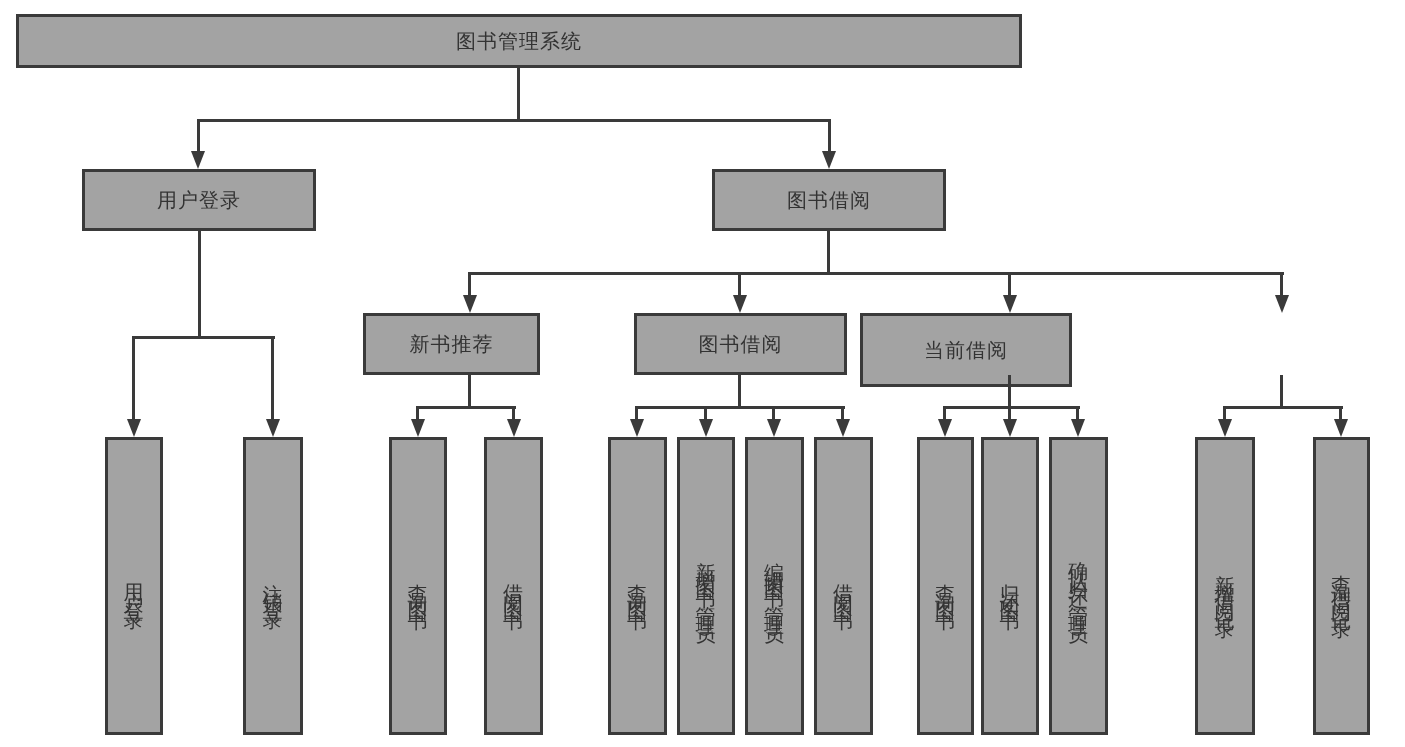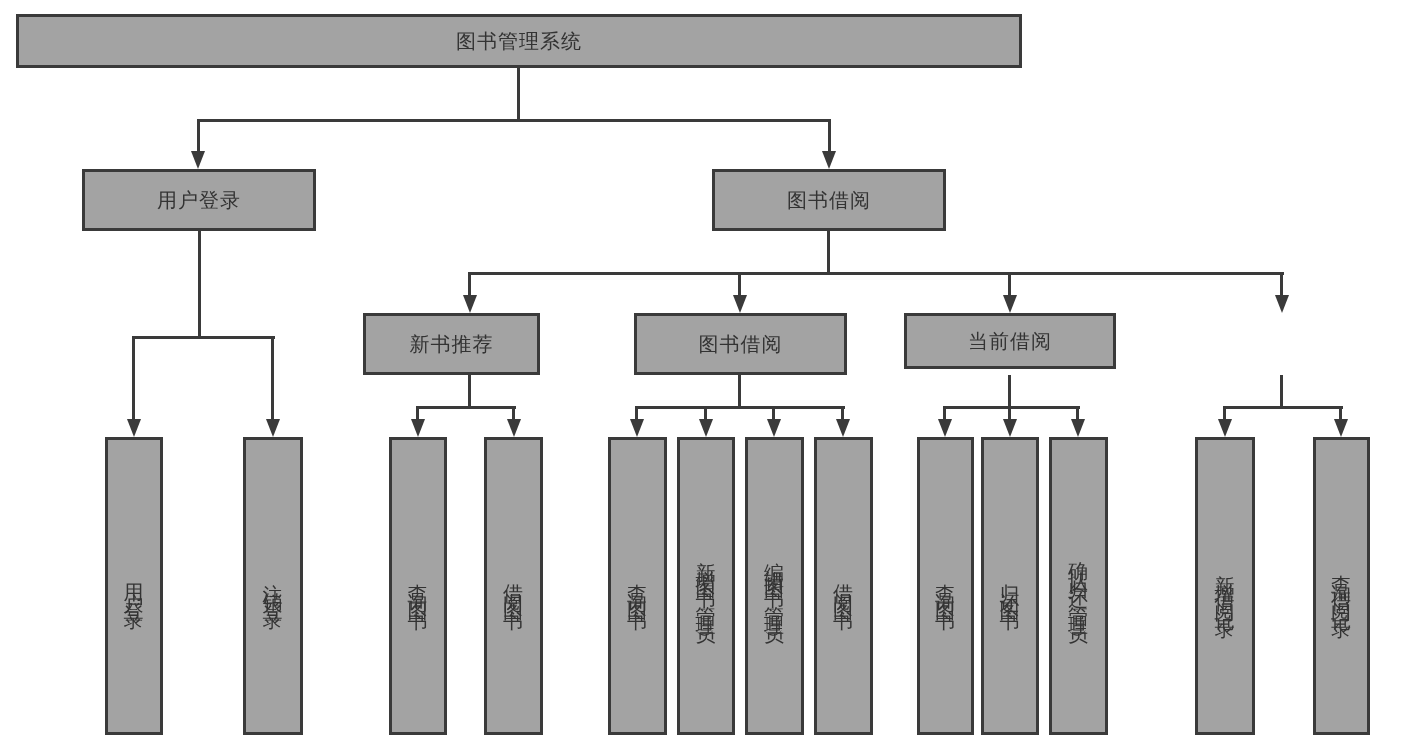--- a/index.html
+++ b/index.html
@@ -81,21 +81,21 @@
   <div class="arrow" style="left:463px;top:295px"></div>
   <div class="vline" style="left:738px;top:272px;height:27px"></div>
   <div class="arrow" style="left:733px;top:295px"></div>
   <div class="vline" style="left:1008px;top:272px;height:27px"></div>
   <div class="arrow" style="left:1003px;top:295px"></div>
   <div class="vline" style="left:1280px;top:272px;height:27px"></div>
   <div class="arrow" style="left:1275px;top:295px"></div>
 
   <div class="box" style="left:363px;top:313px;width:177px;height:62px">新书推荐</div>
   <div class="box" style="left:634px;top:313px;width:213px;height:62px">图书借阅</div>
-  <div class="box" style="left:904px;top:313px;width:212px;height:56px">当前借阅</div>
+  <div class="box" style="left:860px;top:313px;width:212px;height:74px">当前借阅</div>
 
   <div class="vline" style="left:468px;top:375px;height:33px"></div>
   <div class="hline" style="left:416px;top:406px;width:100px"></div>
   <div class="vline" style="left:416px;top:406px;height:17px"></div>
   <div class="arrow" style="left:411px;top:419px"></div>
   <div class="vline" style="left:512px;top:406px;height:17px"></div>
   <div class="arrow" style="left:507px;top:419px"></div>
 
   <div class="vline" style="left:738px;top:375px;height:33px"></div>
   <div class="hline" style="left:635px;top:406px;width:210px"></div>

